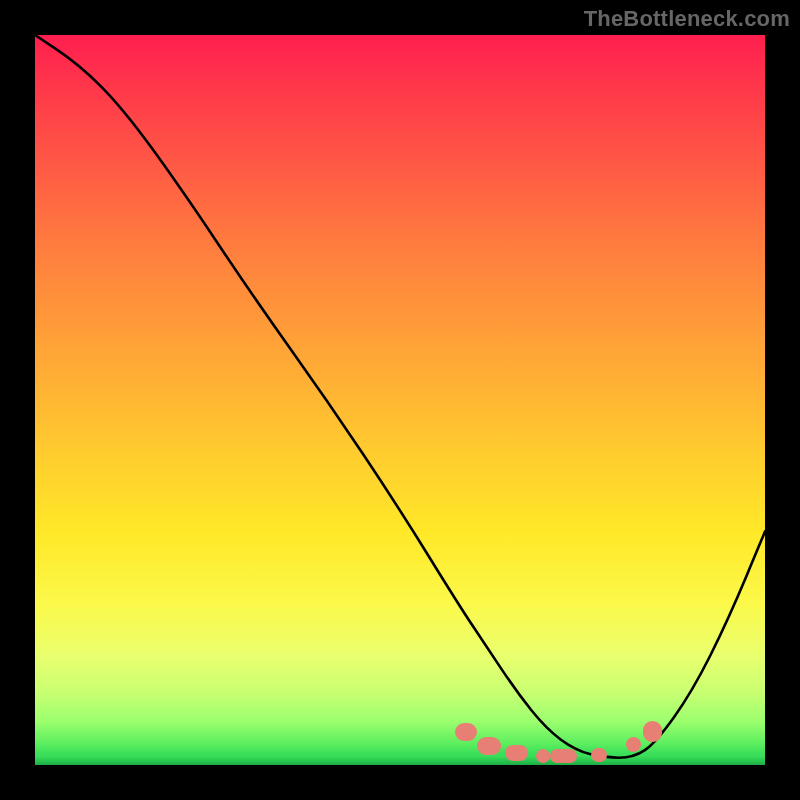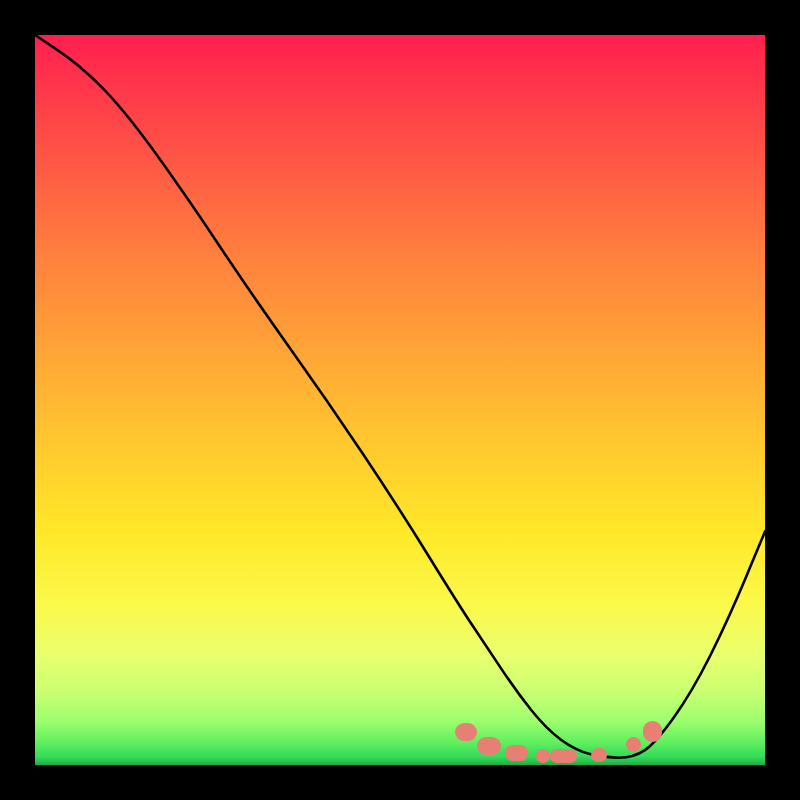--- a/index.html
+++ b/index.html
@@ -76,20 +76,21 @@
   .marker {
     position: absolute;
     border-radius: 9px;
     background: #e77f75;
   }
 </style>
 </head>
 <body>
 
 <div class="stage">
+  <div class="watermark">TheBottleneck.com</div>
 
   <div class="plot">
     <div class="bottom-strip"></div>
     <svg class="curve" viewBox="0 0 730 730" preserveAspectRatio="none">
       <path id="curve-path" fill="none" stroke="#000000" stroke-width="2.6" stroke-linecap="round" stroke-linejoin="round" d="M 0.0 0.0 Q 0.0 0.0 21.9 14.6 Q 43.8 29.2 65.7 51.1 Q 87.6 73.0 116.8 113.1 Q 146.0 153.3 182.5 208.0 Q 219.0 262.8 255.5 313.9 Q 292.0 365.0 328.5 419.8 Q 365.0 474.5 394.2 522.0 Q 423.4 569.4 438.0 591.3 Q 452.6 613.2 467.2 635.1 Q 481.8 657.0 496.4 675.3 Q 511.0 693.5 525.6 704.5 Q 540.2 715.4 554.8 719.0 Q 569.4 722.7 584.0 722.7 Q 598.6 722.7 609.5 715.4 Q 620.5 708.1 638.8 682.5 Q 657.0 657.0 675.3 620.5 Q 693.5 584.0 711.8 540.2 T 730.0 496.4"></path>
     </svg>
     <div id="markers">
         <div class="marker" style="left: 419.8px; top: 688px; width: 21.9px; height: 18.3px; background: rgb(231, 127, 117);"></div>
         <div class="marker" style="left: 442.4px; top: 701.9px; width: 23.4px; height: 18.3px; background: rgb(231, 127, 117);"></div>
         <div class="marker" style="left: 470.1px; top: 710.3px; width: 23.4px; height: 16.1px; background: rgb(231, 127, 117);"></div>

